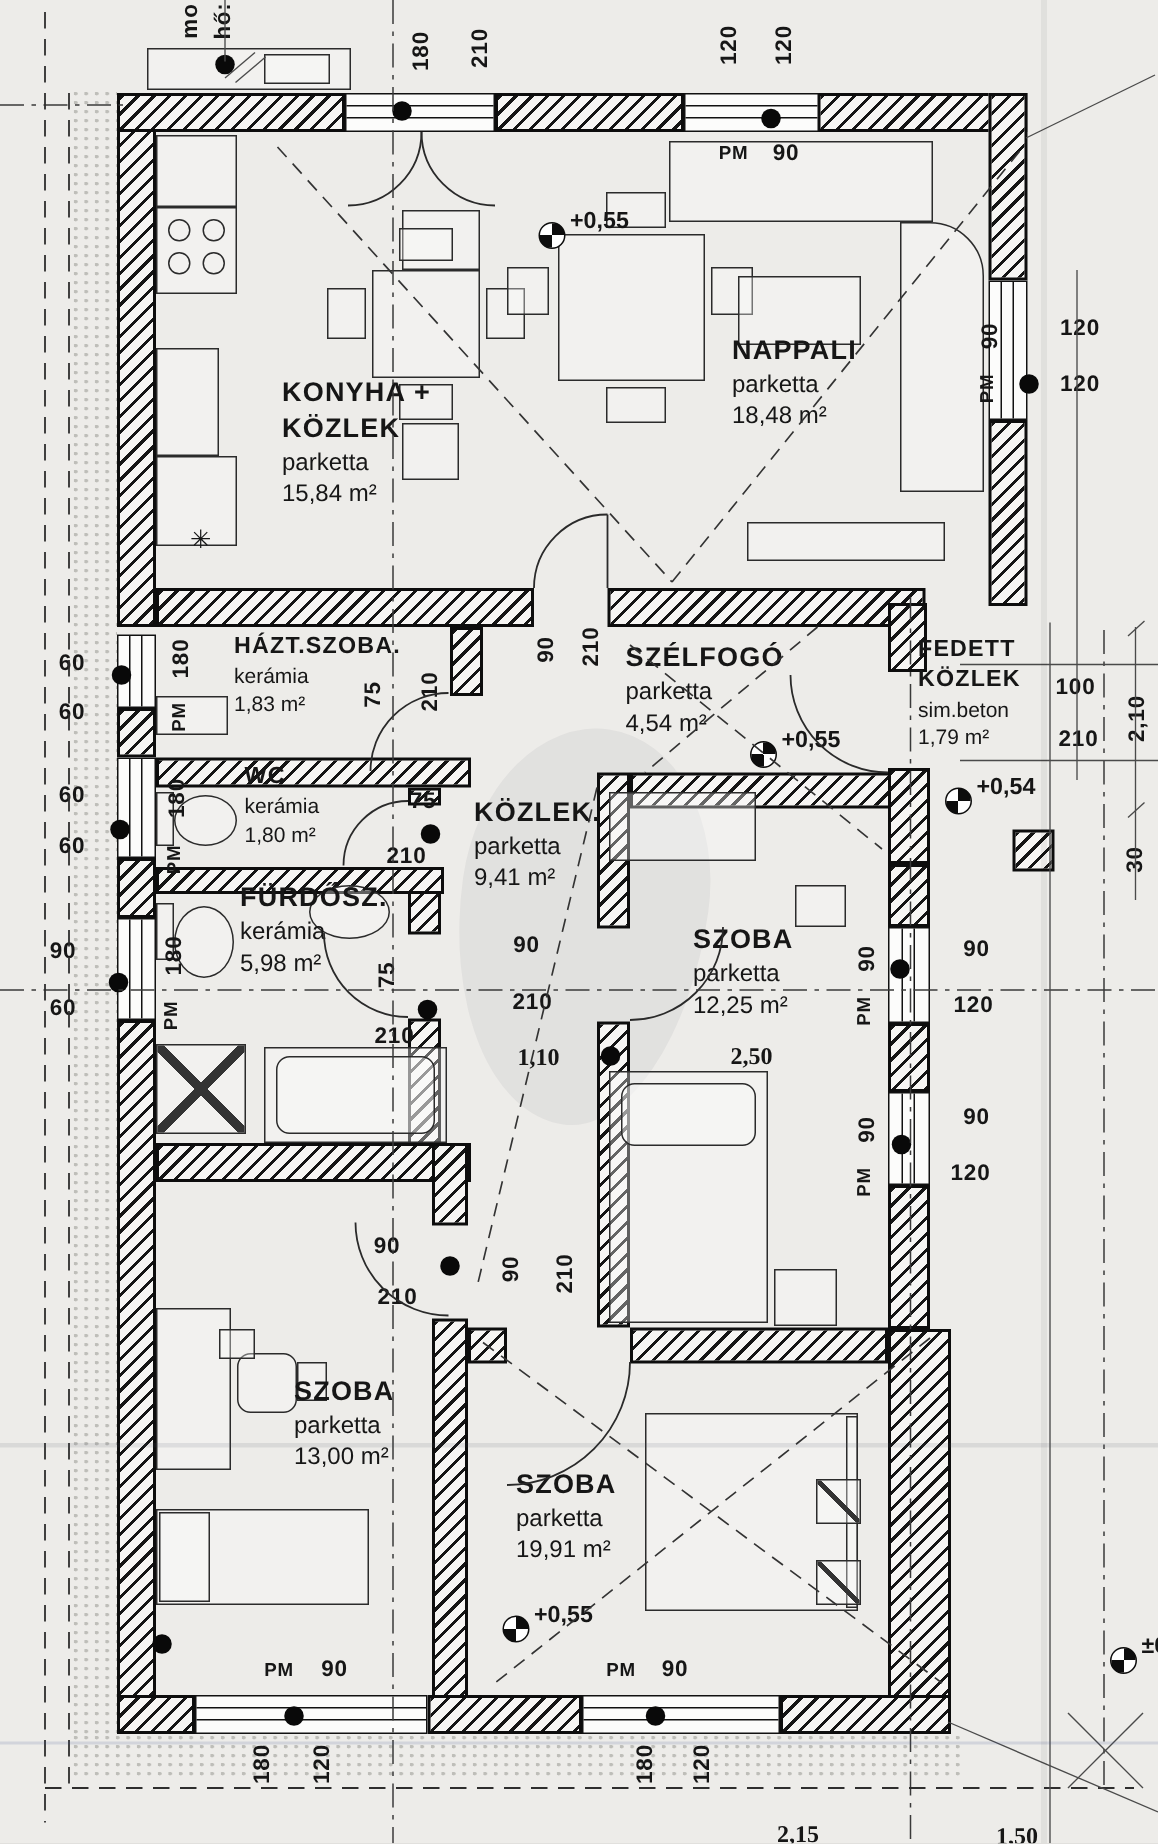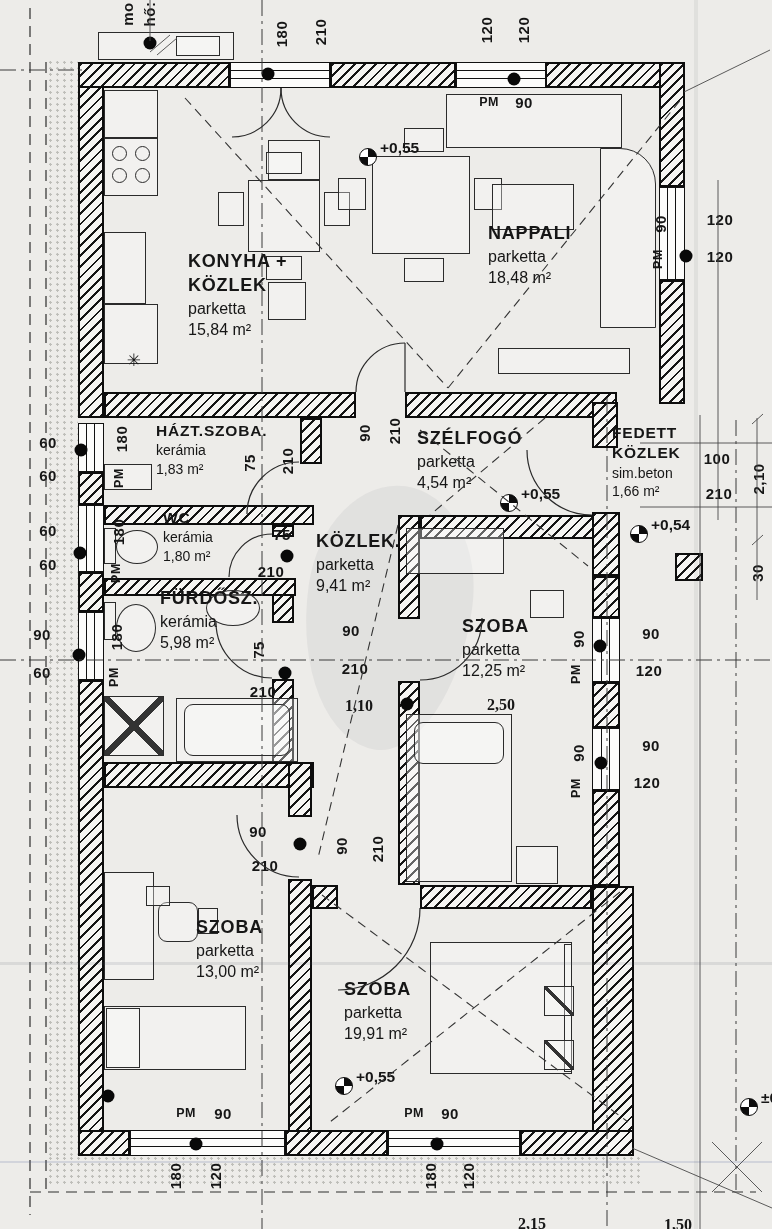--- a/index.html
+++ b/index.html
@@ -170,21 +170,21 @@
       </div>
       <div class="room" style="left: 417px; top: 427px;">
         <div class="nm">SZÉLFOGÓ</div>
         <div class="fl">parketta</div>
         <div class="ar">4,54 m²</div>
       </div>
       <div class="room small" style="left: 612px; top: 423px;">
         <div class="nm">FEDETT</div>
         <div class="nm">KÖZLEK</div>
         <div class="fl">sim.beton</div>
-        <div class="ar">1,66 m²</div>
+        <div class="ar">1,79 m²</div>
       </div>
       <div class="room small" style="left: 163px; top: 508px;">
         <div class="nm">WC</div>
         <div class="fl">kerámia</div>
         <div class="ar">1,80 m²</div>
       </div>
       <div class="room" style="left: 316px; top: 530px;">
         <div class="nm">KÖZLEK.</div>
         <div class="fl">parketta</div>
         <div class="ar">9,41 m²</div>

